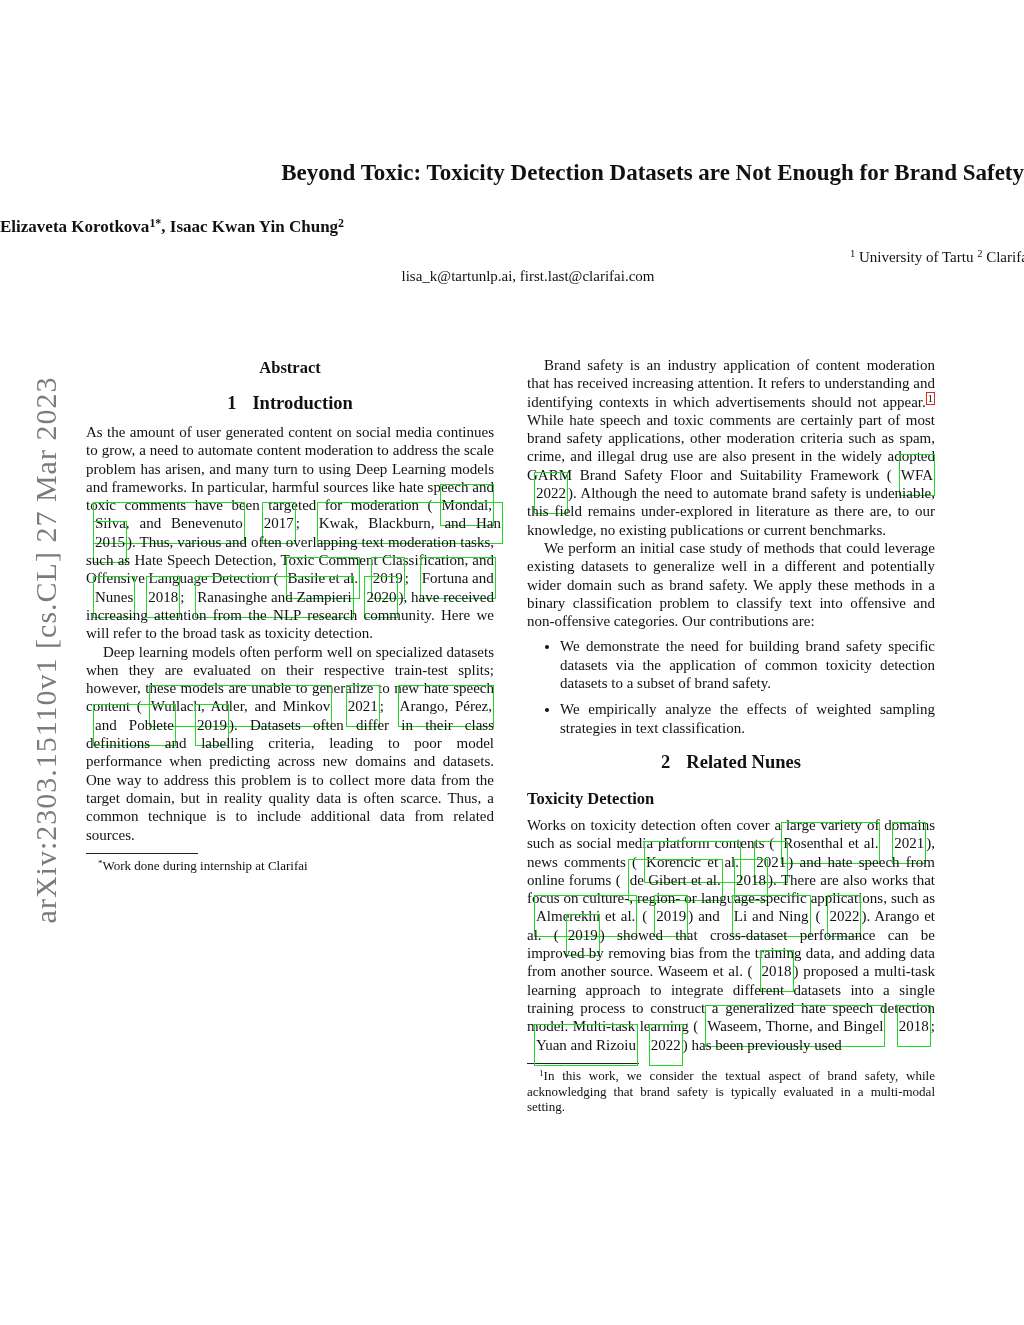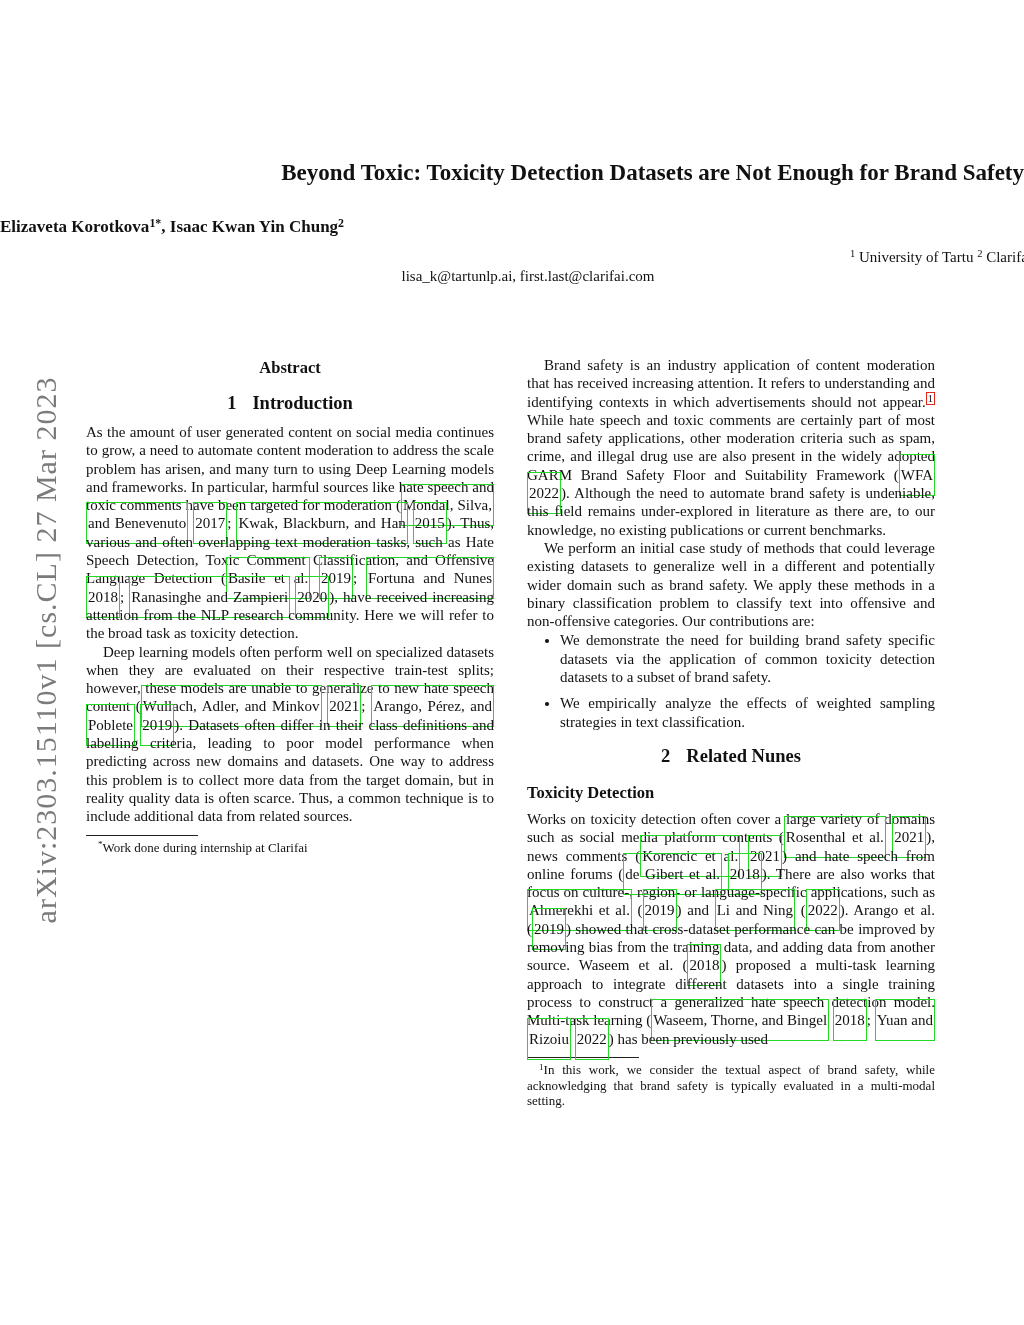--- a/index.html
+++ b/index.html
@@ -97,35 +97,36 @@
 
   .body-par {
     font-size: 15px;
     line-height: 18.3px;
     text-align: justify;
   }
   .body-par.indent { text-indent: 17px; }
 
   .contributions {
     list-style: disc outside;
-    margin: 1px 0 4px 0;
+    margin: 7px 0 4px 0;
     padding-left: 33px;
   }
   .contributions li {
     font-size: 15px;
     line-height: 18.3px;
     text-align: justify;
     margin-bottom: 8px;
   }
 
   
   .cite {
     border: 1.5px solid var(--citation-box, #26d826);
     padding: 12px 1px;
     box-decoration-break: clone;
+    margin-left: 7px;
     -webkit-box-decoration-break: clone;
   }
   .fnref {
     border: 1.5px solid var(--footnote-box, #e4251b);
     font-size: 70%;
     position: relative;
     top: -0.45em;
     line-height: 0;
     padding: 0 1px;
   }

